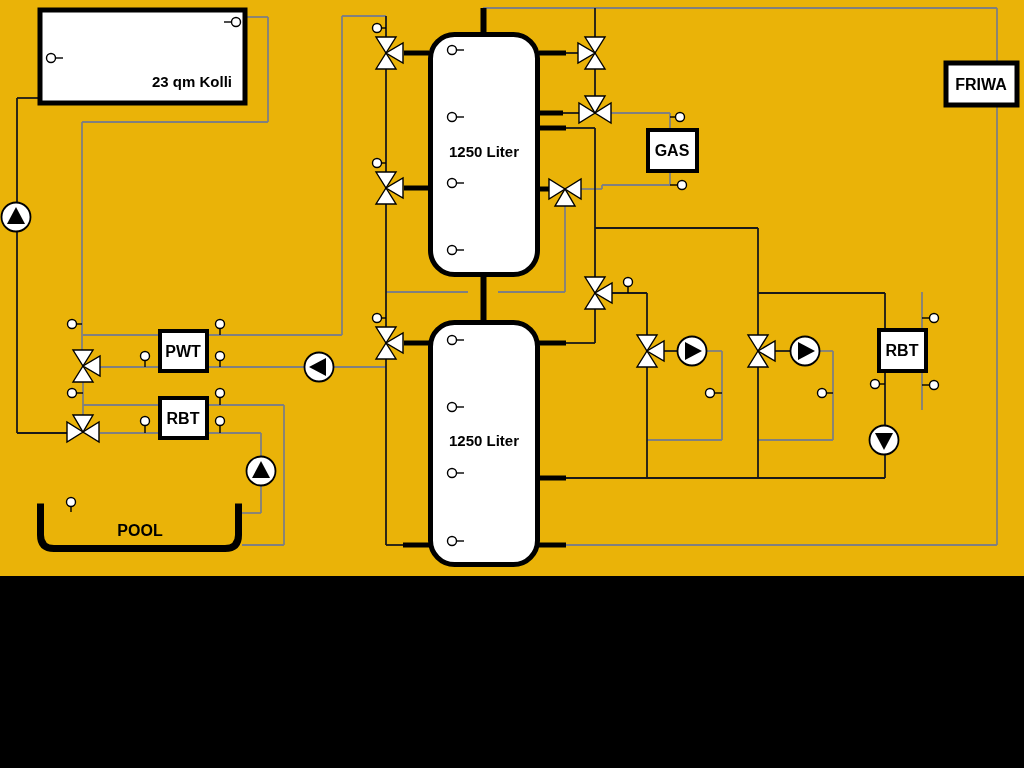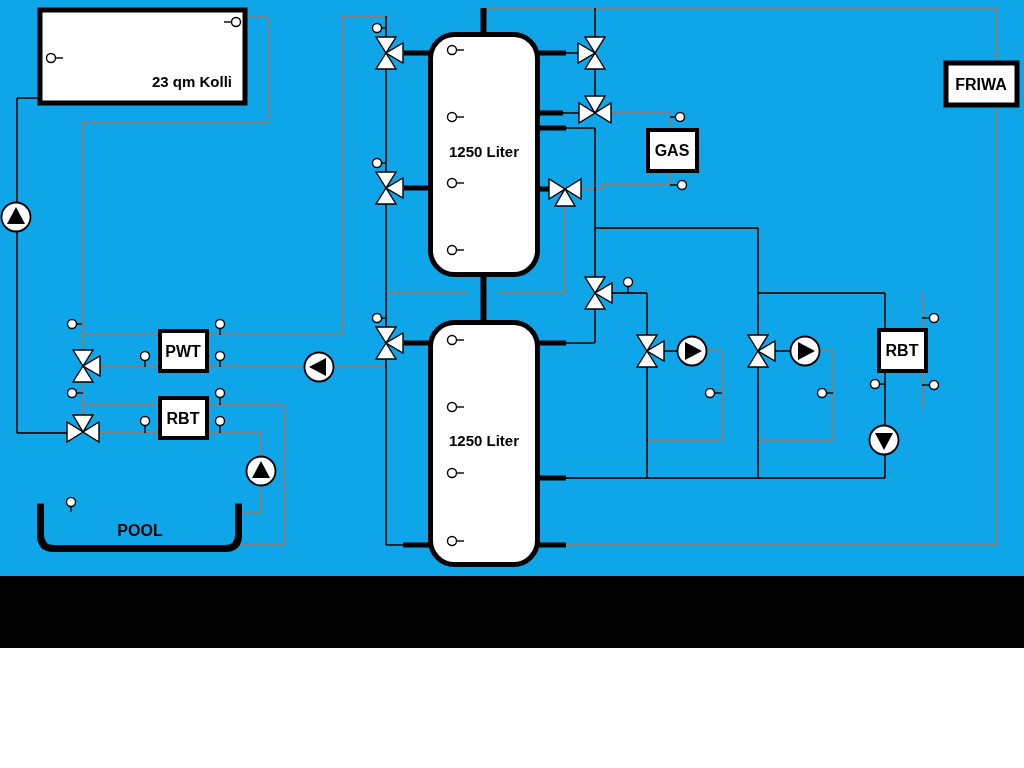--- a/index.html
+++ b/index.html
@@ -1,16 +1,16 @@
 <!DOCTYPE html>
 <html><head>
 <meta charset="utf-8">
 <style>
   html,body{margin:0;padding:0;background:#fff;}
-  .stage{position:relative;width:1024px;height:648px;background:#0ea5e9;overflow:hidden;
+  .stage{position:relative;width:1024px;height:768px;background:#eab308;overflow:hidden;
          font-family:"Liberation Sans", sans-serif;}
   svg{display:block;}
   .lblsm{font:bold 15px "Liberation Sans",sans-serif;fill:#000;}
   .lbl{font:bold 16px "Liberation Sans",sans-serif;fill:#000;}
   .pipe-g{stroke:#808080;stroke-width:1.8;fill:none;}
   .pipe-b{stroke:#1a1a1a;stroke-width:1.8;fill:none;}
   .port{stroke:#000;stroke-width:5;fill:none;}
   .mainpipe{stroke:#000;stroke-width:6;fill:none;}
   .boxthick{fill:#fff;stroke:#000;stroke-width:5;}
   .boxmed{fill:#fff;stroke:#000;stroke-width:4;}

